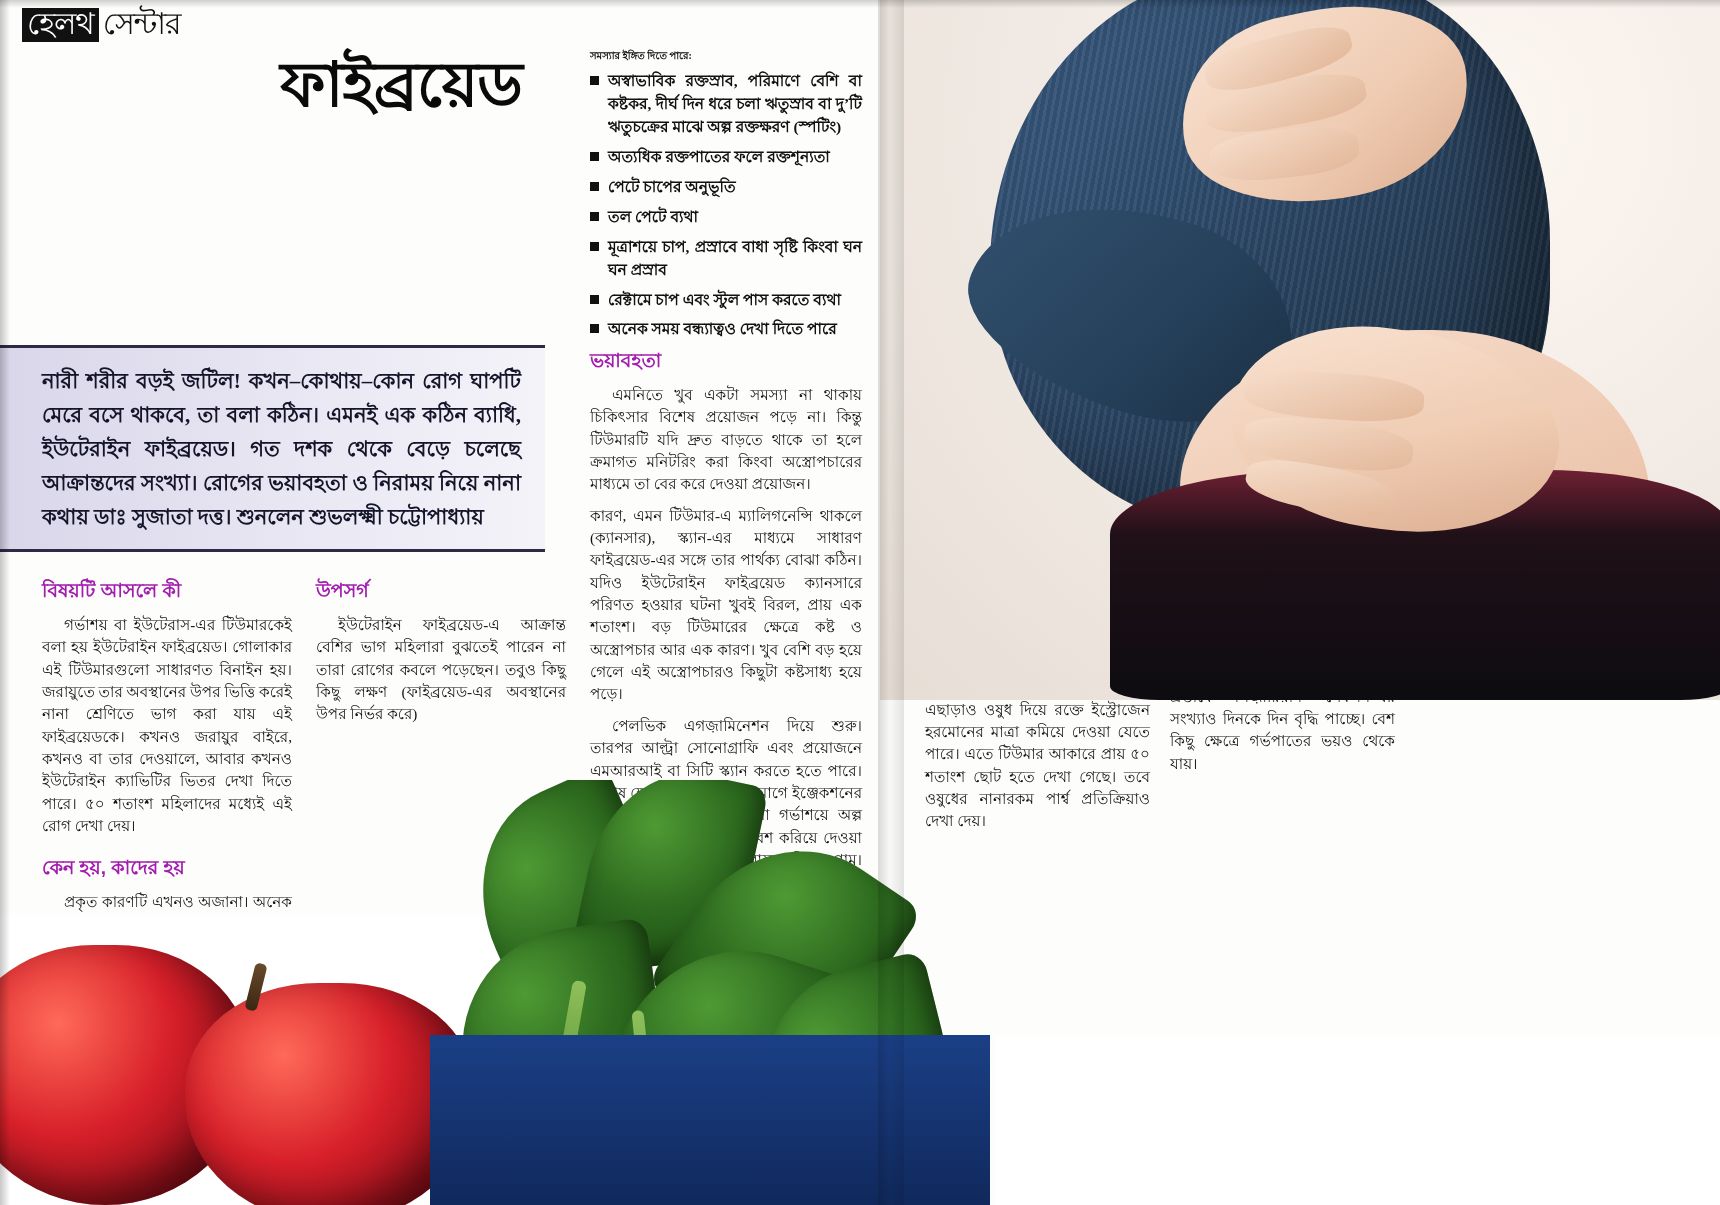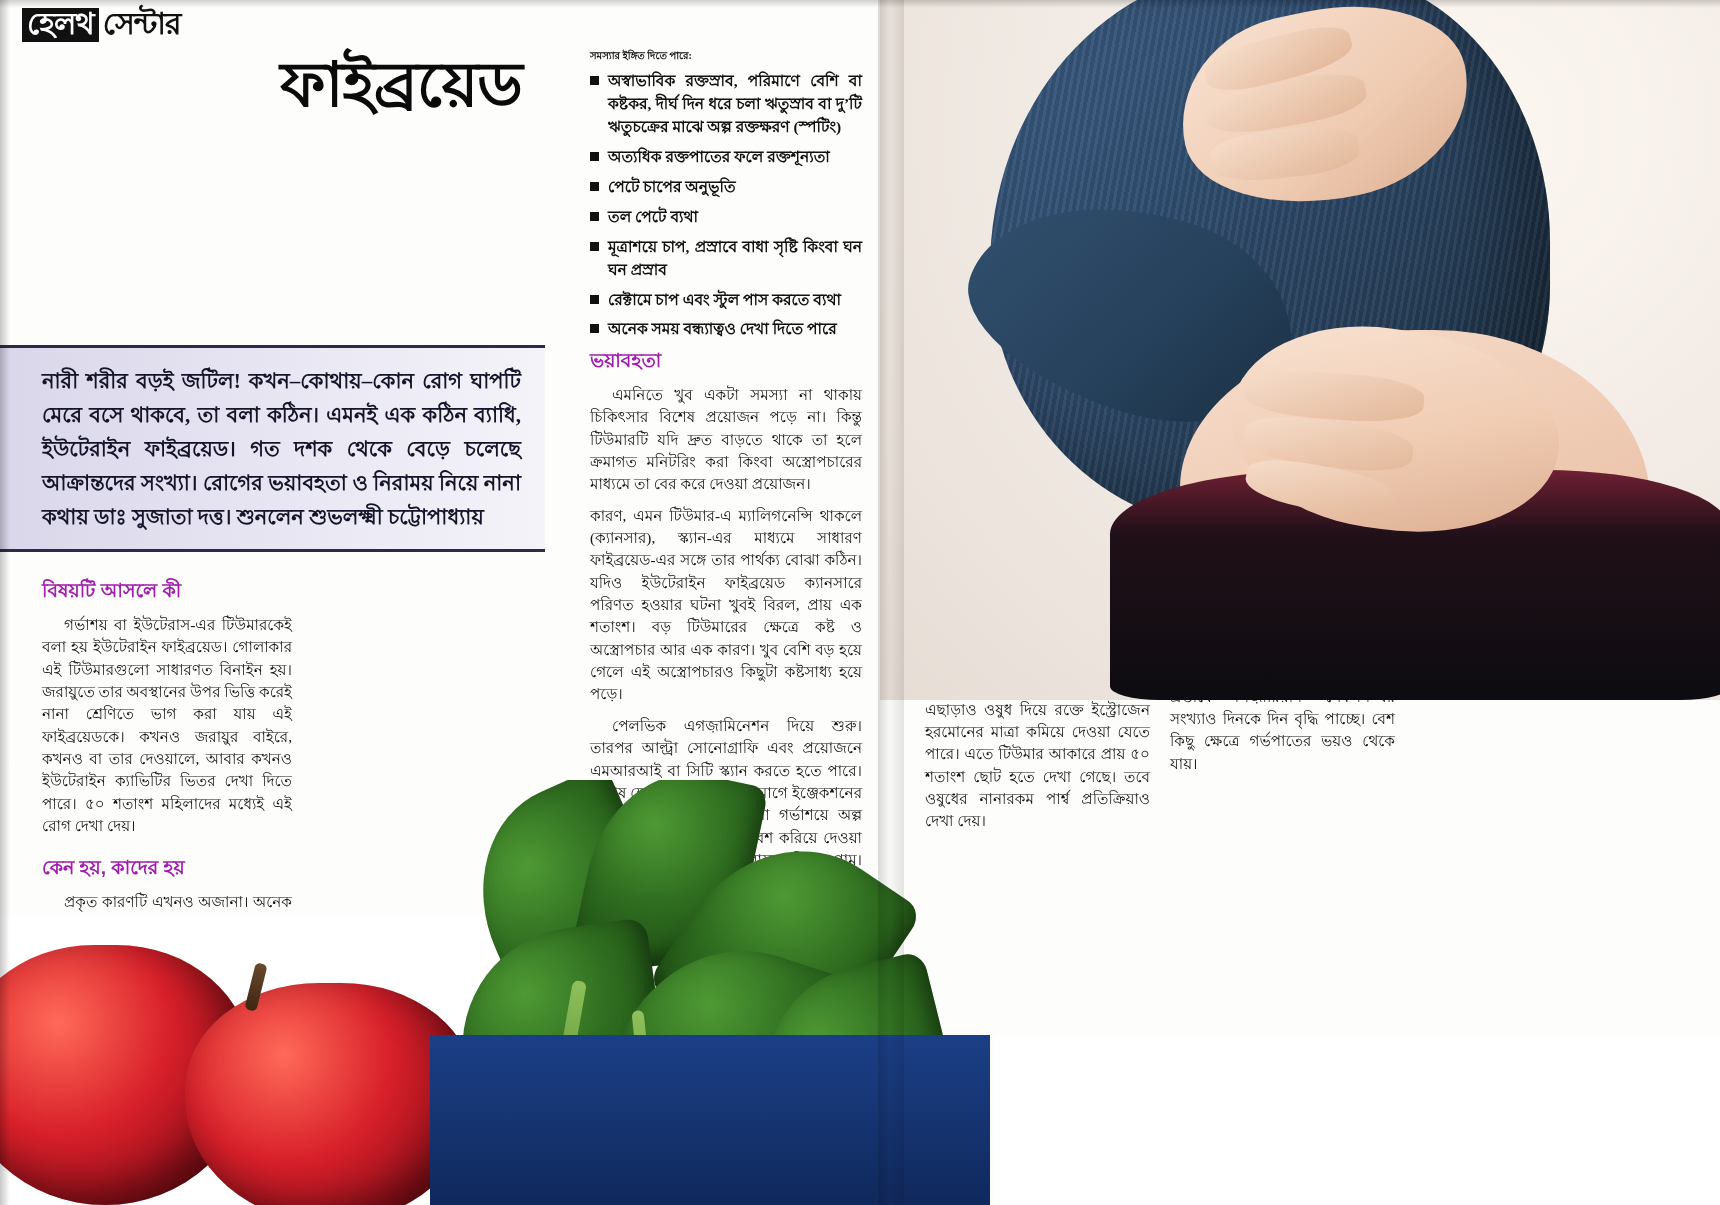--- a/index.html
+++ b/index.html
@@ -23,21 +23,21 @@
 
   
   .masthead {
     position: absolute;
     left: 22px;
     top: 8px;
     width: 560px;
   }
   .kicker {
     font-family: "Liberation Sans", sans-serif;
-    font-weight: bold;
+    font-weight: normal;
     font-size: 30px;
     letter-spacing: -1px;
     color: #111;
     line-height: 1;
     white-space: nowrap;
   }
   .kicker .boxed {
     background: #111;
     color: #fff;
     padding: 1px 5px 3px 5px;
@@ -354,20 +354,24 @@
   </div>
 
   <div class="col" id="col1">
     <div class="section-head">বিষয়টি আসলে কী</div>
     <p class="body-txt indent">গর্ভাশয় বা ইউটেরাস-এর টিউমারকেই বলা হয় ইউটেরাইন ফাইব্রয়েড। গোলাকার এই টিউমারগুলো সাধারণত বিনাইন হয়। জরায়ুতে তার অবস্থানের উপর ভিত্তি করেই নানা শ্রেণিতে ভাগ করা যায় এই ফাইব্রয়েডকে। কখনও জরায়ুর বাইরে, কখনও বা তার দেওয়ালে, আবার কখনও ইউটেরাইন ক্যাভিটির ভিতর দেখা দিতে পারে। ৫০ শতাংশ মহিলাদের মধ্যেই এই রোগ দেখা দেয়।</p>
 
     <div class="section-head">কেন হয়, কাদের হয়</div>
     <p class="body-txt indent">প্রকৃত কারণটি এখনও অজানা। অনেক ক্ষেত্রেই বংশানুক্রমিক হয়। শরীরের তৈরি হওয়া কিছু কিছু প্রোটিনও অনেক সময় দায়ী হতে পারে। তেমনই রাড ভেসেল-এর অস্বাভাবিকতা বা টিস্যুতে আঘাতের থেকেও একই পরিণতি হতে পারে। বয়ঃসন্ধির আগে এই সমস্যা দেখা যায় না। কিছু কিছু বিষয় অবশ্য রোগের রিস্ক বাড়িয়ে দেয় বলে বলা যেতে পারে। যেমন— দশ বছর বয়সের আগে প্রথম ঋতুস্রাব, মদ্যপান, ইউটেরাইন ইনফেকশন এবং উচ্চ রক্তচাপ। ইস্ট্রোজেন হরমোন-এরও সম্পর্ক আছে এই সমস্যার সঙ্গে। তাই গর্ভের প্রথম তিন মাসে ইস্ট্রোজেন-এর মাত্রা বাড়ার ফলে বেশির ভাগ ফাইব্রয়েড আকারে বড় হয়ে যায় এবং শিশু জন্মানোর পর আবার চুপসে ছোট হয়ে যায়।</p>
   </div>
 
+  <div class="col" id="col2">
+    <div class="section-head">উপসর্গ</div>
+    <p class="body-txt indent">ইউটেরাইন ফাইব্রয়েড-এ আক্রান্ত বেশির ভাগ মহিলারা বুঝতেই পারেন না তারা রোগের কবলে পড়েছেন। তবুও কিছু কিছু লক্ষণ (ফাইব্রয়েড-এর অবস্থানের উপর নির্ভর করে)</p>
+  </div>
 
   <div class="col" id="colR1">
     <p class="body-txt indent">ক্ষেত্র বিশেষে জরায়ু বাদ না দিয়ে লেজ়ার-এর মাধ্যমে শুধুমাত্র ক্ষতিগ্রস্ত টিস্যুগুলো নষ্ট করে দেওয়া হয়। নতুন চিকিৎসা পদ্ধতিতে এখন ক্যাথেটারের মাধ্যমে সংযুক্ত শিরায় কিছু কেমিক্যাল প্রবেশ করিয়ে দেওয়া হয় ফলে টিউমারটি অক্সিজেন ও রক্ত থেকে বঞ্চিত হতে থাকে এবং শুকিয়ে যায়। এছাড়াও ওষুধ দিয়ে রক্তে ইস্ট্রোজেন হরমোনের মাত্রা কমিয়ে দেওয়া যেতে পারে। এতে টিউমার আকারে প্রায় ৫০ শতাংশ ছোট হতে দেখা গেছে। তবে ওষুধের নানারকম পার্শ্ব প্রতিক্রিয়াও দেখা দেয়।</p>
   </div>
 
   <div class="col" id="colR2">
     <div class="section-head">প্রেগনেন্সিতে বিপদ</div>
     <p class="body-txt indent">১০ শতাংশ গর্ভবতীদের মধ্যে ইউটেরাইন ফাইব্রয়েড দেখা যায়। এতে গর্ভ সংক্রান্ত নানা সমস্যা দেখা দিতে পারে। যেমন— রক্তস্রাব, প্লাসেন্টা এবং প্রসবসংক্রান্ত সমস্যা। এই রোগের প্রভাবে সিজ়ারিয়ান সেকশন-এর সংখ্যাও দিনকে দিন বৃদ্ধি পাচ্ছে। বেশ কিছু ক্ষেত্রে গর্ভপাতের ভয়ও থেকে যায়।</p>
   </div>
 

